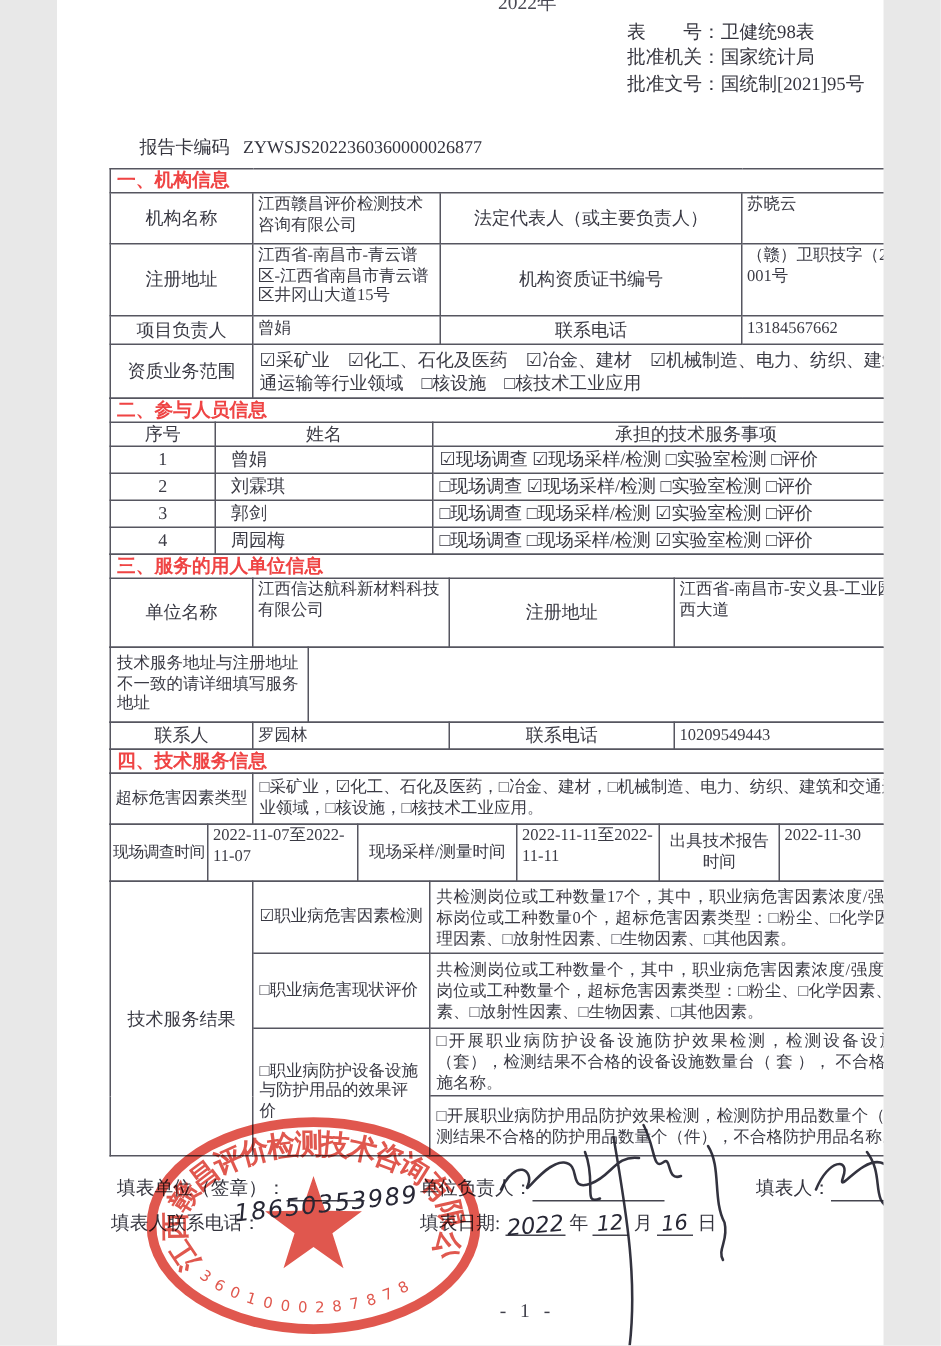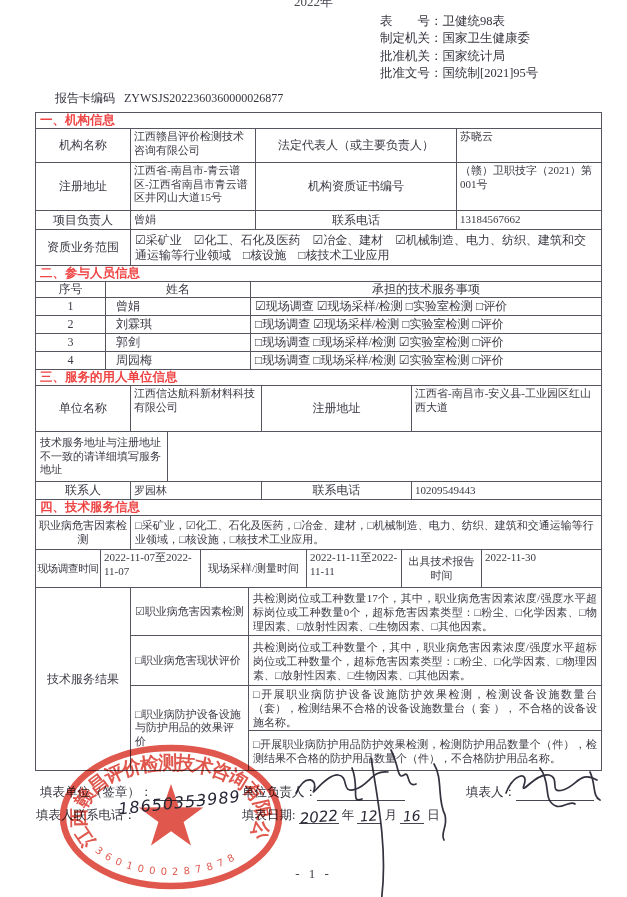--- a/index.html
+++ b/index.html
@@ -1,17 +1,17 @@
 <!DOCTYPE html>
 <html><head>
 <meta charset="utf-8">
 <style>
   html,body{margin:0;padding:0;background:#e8e8e8;}
-  .page{position:relative;width:627px;height:897px;background:#ffffff;overflow:hidden;
-        font-family:"Liberation Serif","DejaVu Serif",serif;color:#3a3a44;margin:0 auto;}
+  .page{position:relative;width:531px;height:897px;background:#ffffff;overflow:hidden;
+        font-family:"Liberation Serif","DejaVu Serif",serif;color:#3a3a44;margin:0 auto;padding-left:20px;}
   .year{position:absolute;top:-7px;left:0;width:627px;text-align:center;font-size:13px;color:#4a4a55;}
   .meta{position:absolute;left:380px;top:13px;font-size:12.5px;line-height:17.3px;color:#34343e;}
   .meta b{font-weight:normal;}
   .rcode{position:absolute;left:55px;top:90px;font-size:12px;color:#34343e;}
   .rcode .code{margin-left:6px;font-family:"Liberation Serif",serif;}
   .tables{position:absolute;left:35px;top:112px;width:566px;z-index:1;}
   table{border-collapse:collapse;table-layout:fixed;width:566px;margin-top:-1px;}
   table.first{margin-top:0;}
   td{border:1px solid #565660;font-size:12px;padding:0 3px;vertical-align:middle;overflow:hidden;
      line-height:15px;}
@@ -37,21 +37,20 @@
 </style>
 </head>
 <body>
 
 <div class="page">
 
   <div class="year">2022年</div>
 
   <div class="meta">
     <div><b>表　　号：</b><span>卫健统98表</span></div>
-    <div><b>制定机关：</b><span>国家卫生健康委</span></div>
     <div><b>批准机关：</b><span>国家统计局</span></div>
     <div><b>批准文号：</b><span>国统制[2021]95号</span></div>
   </div>
 
   <div class="rcode">
     <span>报告卡编码</span>
     <span class="code">ZYWSJS2022360360000026877</span>
   </div>
 
   <div class="tables">
@@ -188,21 +187,21 @@
           </tr>
     </tbody>
       </table>
     <table>
       <colgroup>
           <col style="width:95px">
           <col style="width:471px">
         </colgroup>
       <tbody>
           <tr style="height:34px">
-        <td class="lab small">职业病危害因素检测</td>
+        <td class="lab small">超标危害因素类型</td>
         <td class="chkline small">□采矿业，☑化工、石化及医药，□冶金、建材，□机械制造、电力、纺织、建筑和交通运输等行业领域，□核设施，□核技术工业应用。</td>
       </tr>
     </tbody>
       </table>
     <table>
       <colgroup>
           <col style="width:65px">
           <col style="width:100px">
           <col style="width:106px">
           <col style="width:95px">

